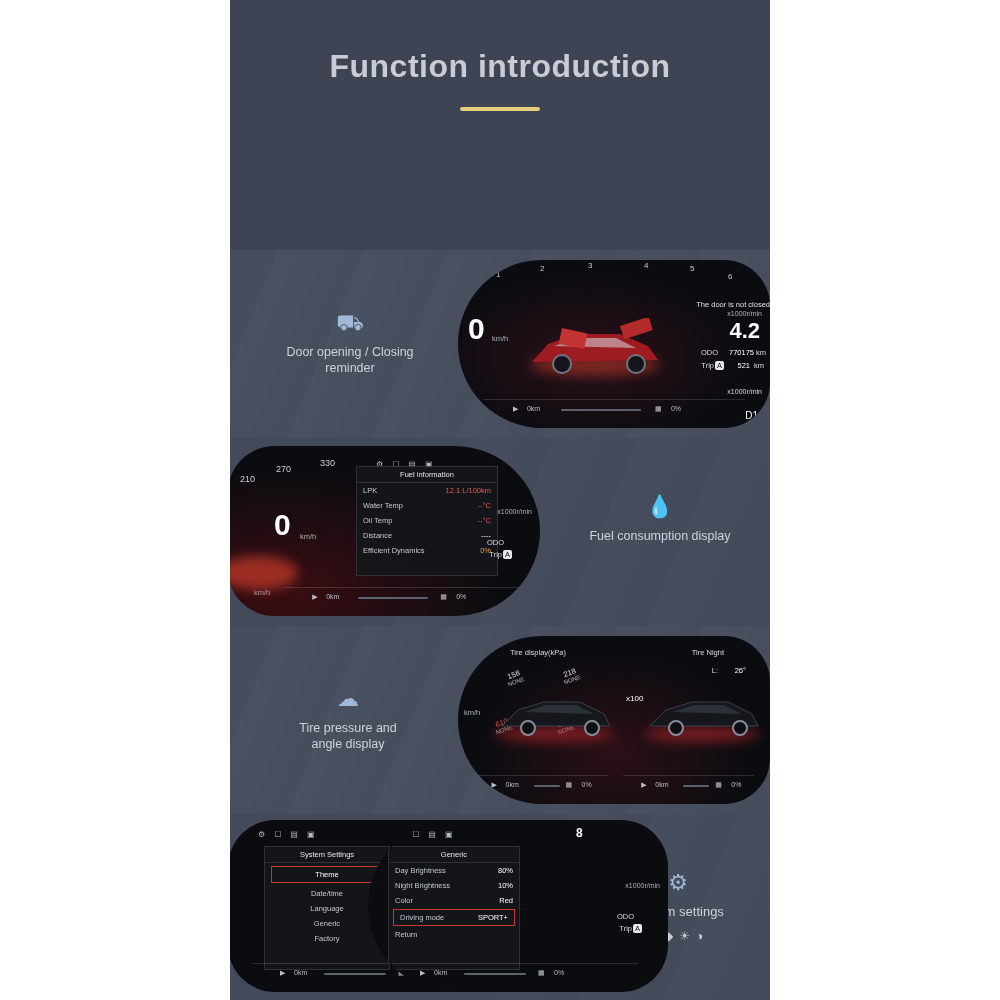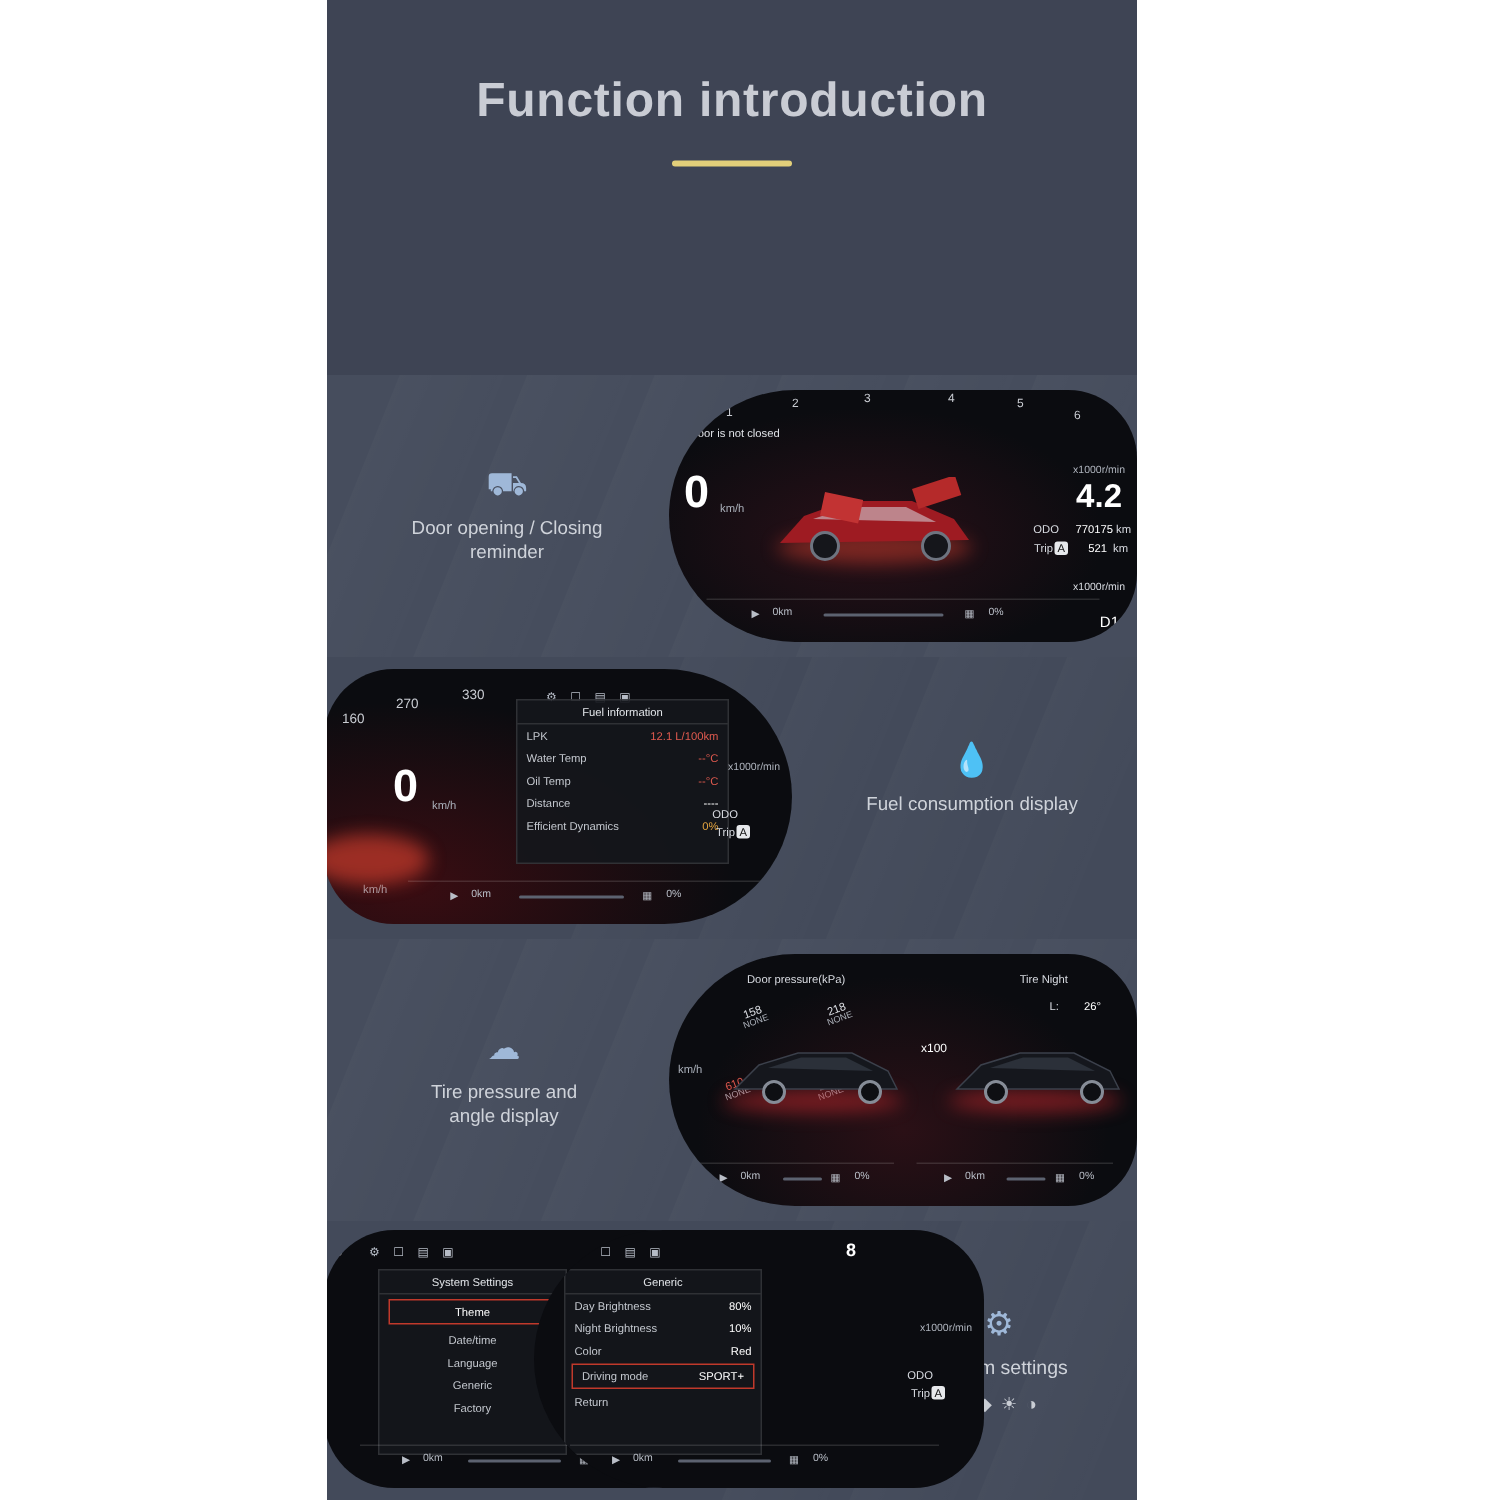--- a/index.html
+++ b/index.html
@@ -1,18 +1,18 @@
 <!DOCTYPE html>
 <html><head>
 <meta charset="utf-8">
 <style>
   html,body{margin:0;padding:0;background:#ffffff;}
   body{width:1000px;height:1000px;font-family:"Liberation Sans",sans-serif;overflow:hidden;}
   .page{position:relative;width:1000px;height:1000px;background:#ffffff;}
-  .sheet{position:absolute;left:218px;top:0;width:540px;height:1000px;background:#3b4150;overflow:hidden;}
+  .sheet{position:absolute;left:230px;top:0;width:540px;height:1000px;background:#3b4150;overflow:hidden;}
 
   
   .hdr{position:relative;width:100%;height:250px;background:#3e4454;}
   .hdr h1{margin:0;padding-top:48px;text-align:center;font-size:32px;letter-spacing:.5px;color:#c9ccd4;font-weight:bold;}
   .rule{width:80px;height:4px;background:#e2cf7a;border-radius:2px;margin:22px auto 0;}
   .sub{margin:0;text-align:center;color:#c2c6cf;font-size:14px;line-height:27px;padding-top:22px;font-weight:300;}
 
   
   .row{position:relative;width:540px;height:188px;background:#464d5d;overflow:hidden;}
   .row.alt{background:#434a5a;}
@@ -23,21 +23,21 @@
   .cap-icon{font-size:22px;line-height:22px;margin-bottom:10px;color:#9fb8d8;}
 
   
   .cluster{position:absolute;background:#0b0c10;overflow:hidden;}
   .clu-r{border-radius:110px 60px 60px 110px;}
   .clu-l{border-radius:60px 110px 110px 60px;}
 
   .scale{position:absolute;color:#c9ccd2;font-size:8px;}
   .bigspeed{position:absolute;color:#fff;font-weight:bold;}
   .unit{position:absolute;color:#aab0ba;font-size:7.5px;}
-  .toplabel{position:absolute;color:#dfe2e7;font-size:7.5px;text-align:left;width:100%;}
+  .toplabel{position:absolute;color:#dfe2e7;font-size:7.5px;text-align:right;width:100%;margin-top:16px;}
   .infoline{position:absolute;color:#d8dbe1;font-size:7.5px;}
   .val{color:#fff;}
   .bottombar{position:absolute;left:8%;right:8%;bottom:6px;height:22px;border-top:1px solid rgba(255,255,255,.13);}
   .bb-item{position:absolute;color:#b9bec7;font-size:7px;top:5px;}
   .bb-line{position:absolute;top:9px;height:2px;background:#5c6270;border-radius:1px;}
   .glowred{position:absolute;border-radius:50%;filter:blur(6px);}
 
   
   .panel{position:absolute;background:rgba(20,22,28,.9);border:1px solid rgba(255,255,255,.12);}
   .panel-title{color:#e3e6ea;font-size:7.5px;text-align:center;padding:3px 0;border-bottom:1px solid rgba(255,255,255,.12);}
@@ -130,21 +130,21 @@
         <div class="chev" style="left:370px"></div>
           <div class="chev" style="left:455px"></div>
       </div>
 
       <div class="caption" style="right:10px;top:58px">
         <div class="cap-icon">💧</div>
         <div>Fuel consumption display</div>
       </div>
 
       <div class="cluster clu-l" style="left:-2px;top:8px;width:312px;height:170px;background:radial-gradient(ellipse at 18% 85%,#3a0d12 0%,#0b0c10 60%);">
-        <div class="scale" style="left:12px;top:28px;font-size:9px">160</div>
+        <div class="scale" style="left:12px;top:28px;font-size:9px">210</div>
         <div class="scale" style="left:48px;top:18px;font-size:9px">270</div>
         <div class="scale" style="left:92px;top:12px;font-size:9px">330</div>
 
         <div class="topicons" style="left:148px;top:14px">⚙☐▤▣</div>
 
         <div class="bigspeed" style="left:46px;top:62px;font-size:30px">0</div>
         <div class="unit" style="left:72px;top:86px">km/h</div>
         <div class="unit" style="left:26px;top:142px">km/h</div>
         <div class="glowred" style="left:-10px;top:110px;width:80px;height:34px;background:#c0392b;opacity:.75"></div>
 
@@ -197,21 +197,21 @@
           <div class="chev" style="left:435px"></div>
       </div>
 
       <div class="caption" style="left:18px;top:62px">
         <div class="cap-icon">☁</div>
         <div>Tire pressure and</div>
         <div>angle display</div>
       </div>
 
       <div class="cluster clu-r" style="left:228px;top:10px;width:312px;height:168px;background:radial-gradient(ellipse at 50% 70%,#2b1016 0%,#0b0c10 62%);">
-        <div class="infoline" style="left:52px;top:12px;font-size:7.5px">Door pressure(kPa)</div>
+        <div class="infoline" style="left:52px;top:12px;font-size:7.5px">Tire display(kPa)</div>
         <div class="infoline" style="right:46px;top:12px;font-size:7.5px">Tire Night</div>
         <div class="infoline" style="right:52px;top:30px">L:</div>
         <div class="infoline val" style="right:24px;top:30px">26°</div>
         <div class="unit" style="left:6px;top:72px">km/h</div>
 
         <div style="position:absolute;left:48px;top:34px;transform:rotate(-20deg);color:#dfe2e7;font-size:7.5px;text-align:center">
           <div>158</div>
           <div style="font-size:6px;color:#aeb3bc">NONE</div>
         </div>
         <div style="position:absolute;left:104px;top:32px;transform:rotate(-20deg);color:#dfe2e7;font-size:7.5px;text-align:center">

